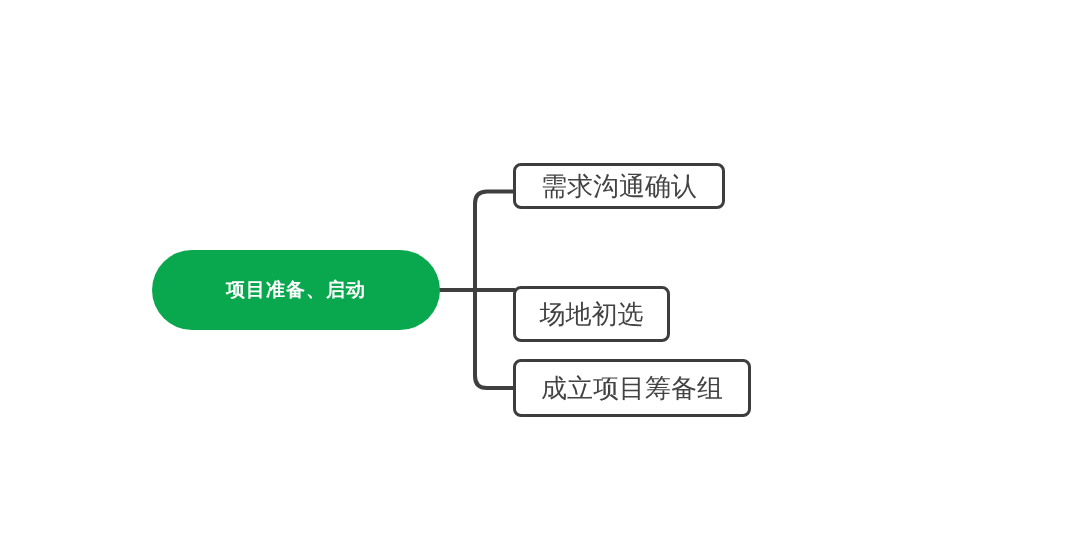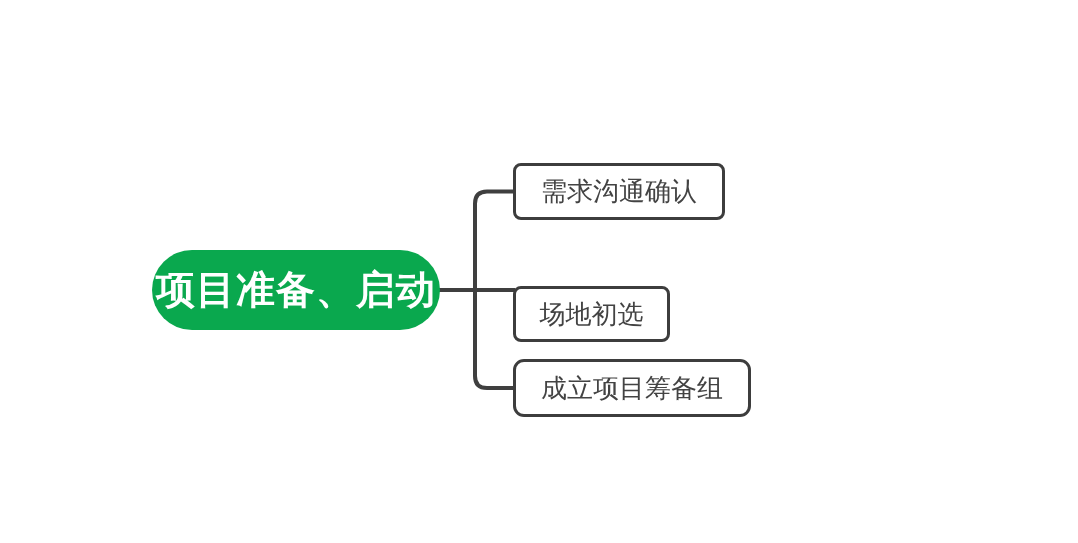--- a/index.html
+++ b/index.html
@@ -33,37 +33,37 @@
     cursor: default;
   }
   .root-topic {
     left: 152px;
     top: 250px;
     width: 288px;
     height: 80px;
     background: #0aa84e;
     border-radius: 40px;
     color: #ffffff;
-    font-size: 39px;
+    font-size: 19px;
     font-weight: bold;
     letter-spacing: 1px;
     z-index: 2;
   }
   .child-topic {
     background: #ffffff;
     border: 3px solid #3d3d3d;
     border-radius: 8px;
     color: #434343;
     font-size: 26px;
     font-weight: normal;
     z-index: 2;
   }
-  .child-1 { left: 513px; top: 163px; width: 212px; height: 57px; }
+  .child-1 { left: 513px; top: 163px; width: 212px; height: 46px; }
   .child-2 { left: 513px; top: 262px; width: 157px; height: 56px; margin-top: 24px; }
-  .child-3 { left: 513px; top: 359px; width: 238px; height: 58px; border-radius: 11px; }
+  .child-3 { left: 513px; top: 359px; width: 238px; height: 58px; }
 </style>
 </head>
 <body>
 
 <div class="canvas">
 
   <svg class="connector-svg" viewBox="0 0 1078 543" xmlns="http://www.w3.org/2000/svg">
 
     <path d="M 438 290 H 515" fill="none" stroke-width="4" stroke="#3f3f3f"></path>
 

